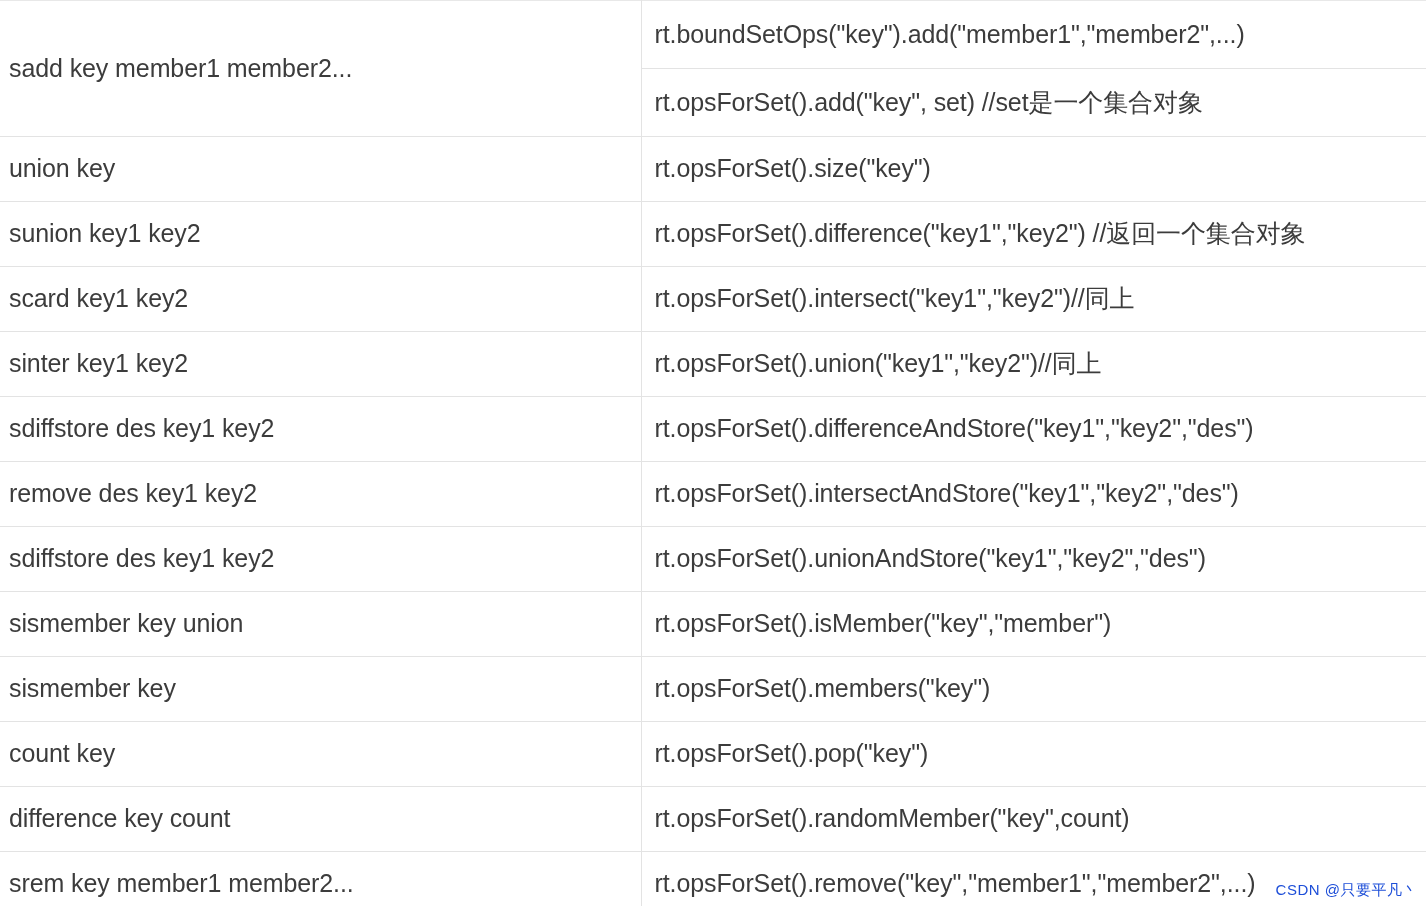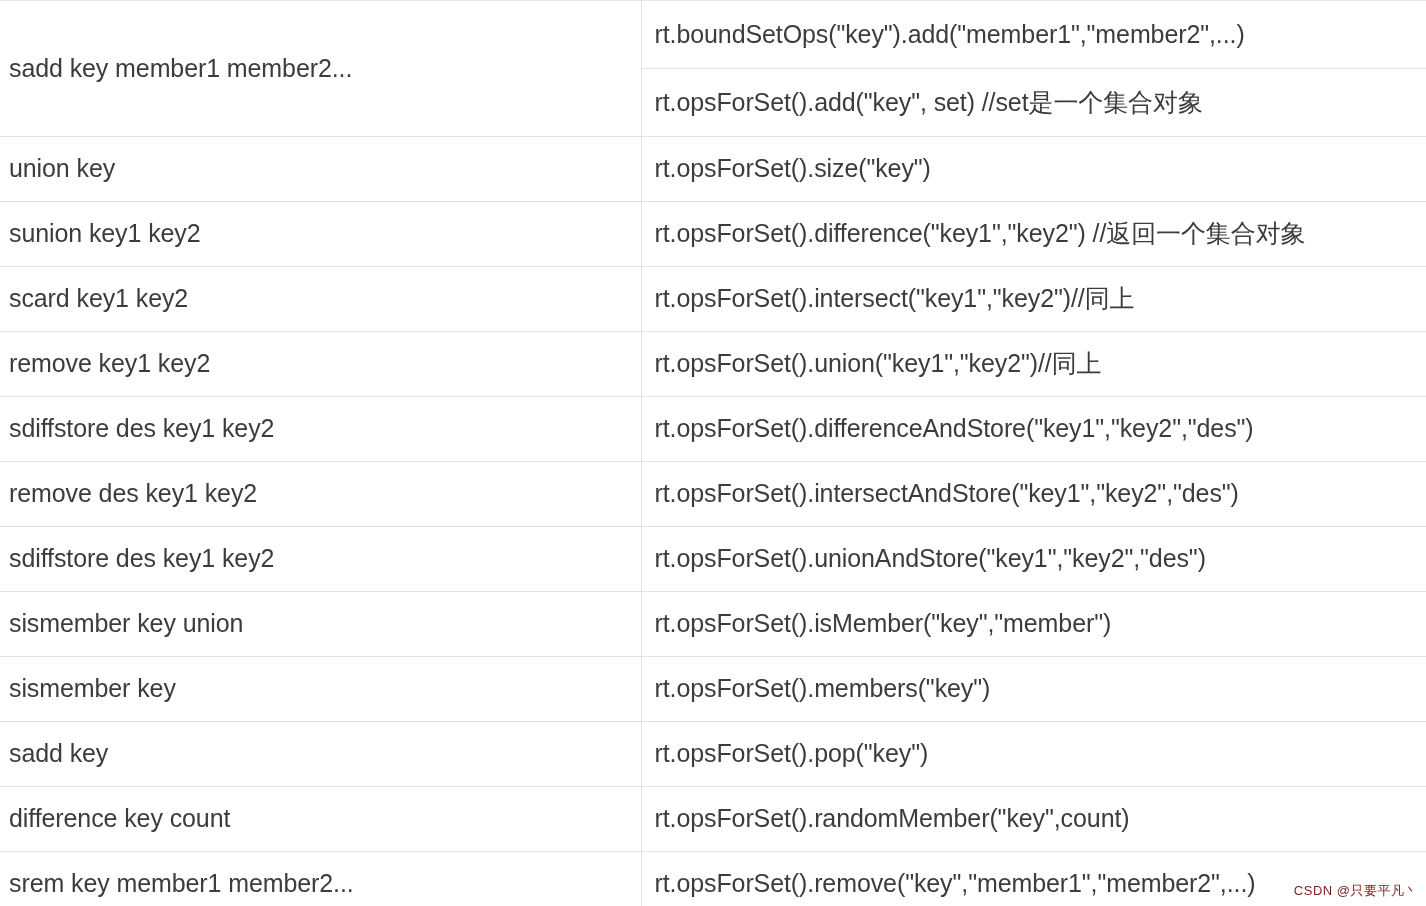--- a/index.html
+++ b/index.html
@@ -58,22 +58,22 @@
     margin-top: 12px;
   }
   table.cmd-table tr:last-child td {
     border-bottom: 1px solid #e3e3e3;
   }
 
   .watermark {
     position: absolute;
     right: 8px;
     bottom: 6px;
-    font-size: 13px;
-    color: #7f1d1d;
+    font-size: 15px;
+    color: #1d4ed8;
     letter-spacing: 0.5px;
     font-family: "Liberation Sans", "DejaVu Sans", sans-serif;
     pointer-events: none;
     user-select: none;
     white-space: nowrap;
   }
 </style>
 </head>
 <body>
 
@@ -103,21 +103,21 @@
         <td class="cell-command">sunion key1 key2</td>
         <td class="cell-api">rt.opsForSet().difference("key1","key2") //返回一个集合对象</td>
       </tr>
 
       <tr>
         <td class="cell-command">scard key1 key2</td>
         <td class="cell-api">rt.opsForSet().intersect("key1","key2")//同上</td>
       </tr>
 
       <tr>
-        <td class="cell-command">remove key1 key2</td>
+        <td class="cell-command">sinter key1 key2</td>
         <td class="cell-api">rt.opsForSet().union("key1","key2")//同上</td>
       </tr>
 
       <tr>
         <td class="cell-command">sdiffstore des key1 key2</td>
         <td class="cell-api">rt.opsForSet().differenceAndStore("key1","key2","des")</td>
       </tr>
 
       <tr>
         <td class="cell-command">remove des key1 key2</td>
@@ -133,21 +133,21 @@
         <td class="cell-command">sismember key union</td>
         <td class="cell-api">rt.opsForSet().isMember("key","member")</td>
       </tr>
 
       <tr>
         <td class="cell-command">sismember key</td>
         <td class="cell-api">rt.opsForSet().members("key")</td>
       </tr>
 
       <tr>
-        <td class="cell-command">sadd key</td>
+        <td class="cell-command">count key</td>
         <td class="cell-api">rt.opsForSet().pop("key")</td>
       </tr>
 
       <tr>
         <td class="cell-command">difference key count</td>
         <td class="cell-api">rt.opsForSet().randomMember("key",count)</td>
       </tr>
 
       <tr>
         <td class="cell-command">srem key member1 member2...</td>

